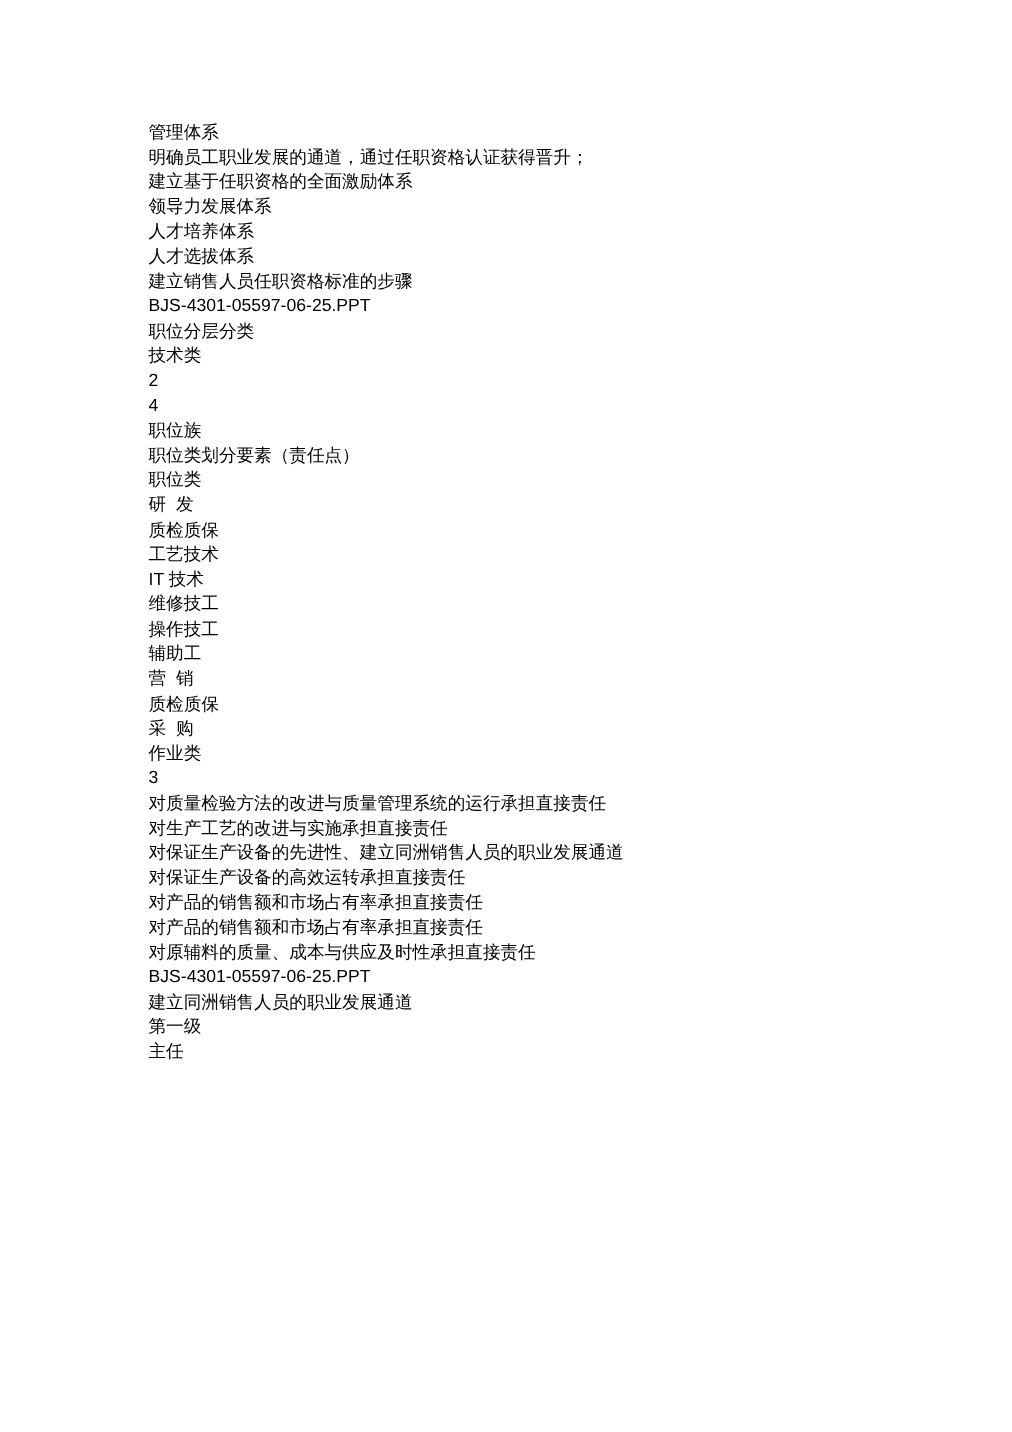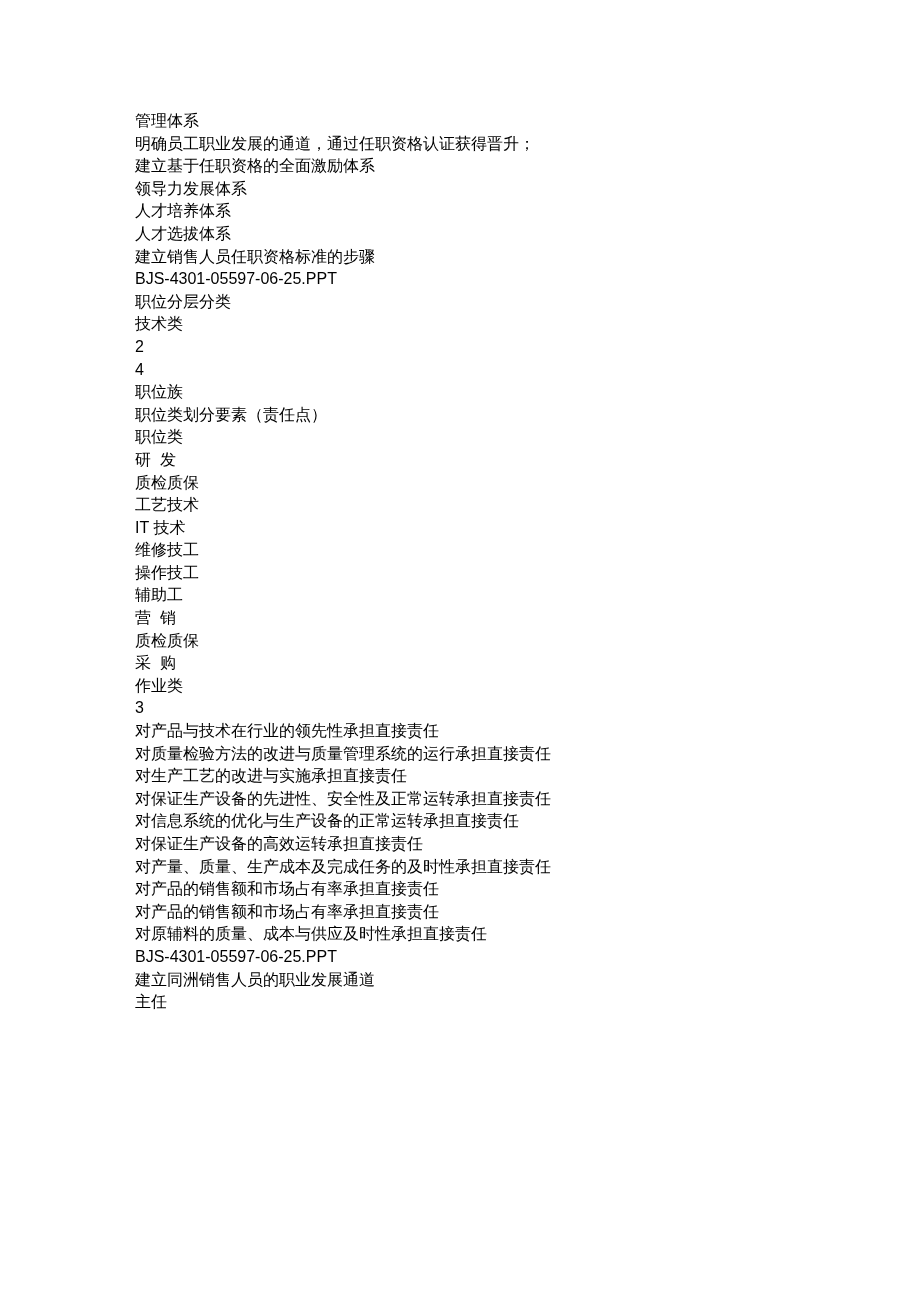--- a/index.html
+++ b/index.html
@@ -41,26 +41,24 @@
     <div class="line">工艺技术</div>
     <div class="line">IT 技术</div>
     <div class="line">维修技工</div>
     <div class="line">操作技工</div>
     <div class="line">辅助工</div>
     <div class="line">营  销</div>
     <div class="line">质检质保</div>
     <div class="line">采  购</div>
     <div class="line">作业类</div>
     <div class="line">3</div>
-    <div class="line">对产品与技术在行业的领先性承担直接责任</div>
     <div class="line">对质量检验方法的改进与质量管理系统的运行承担直接责任</div>
     <div class="line">对生产工艺的改进与实施承担直接责任</div>
-    <div class="line">对保证生产设备的先进性、安全性及正常运转承担直接责任</div>
-    <div class="line">对信息系统的优化与生产设备的正常运转承担直接责任</div>
+    <div class="line">对保证生产设备的先进性、建立同洲销售人员的职业发展通道</div>
     <div class="line">对保证生产设备的高效运转承担直接责任</div>
-    <div class="line">对产量、质量、生产成本及完成任务的及时性承担直接责任</div>
     <div class="line">对产品的销售额和市场占有率承担直接责任</div>
     <div class="line">对产品的销售额和市场占有率承担直接责任</div>
     <div class="line">对原辅料的质量、成本与供应及时性承担直接责任</div>
     <div class="line">BJS-4301-05597-06-25.PPT</div>
     <div class="line">建立同洲销售人员的职业发展通道</div>
+    <div class="line">第一级</div>
     <div class="line">主任</div>
   </div>
 
 </body></html>

